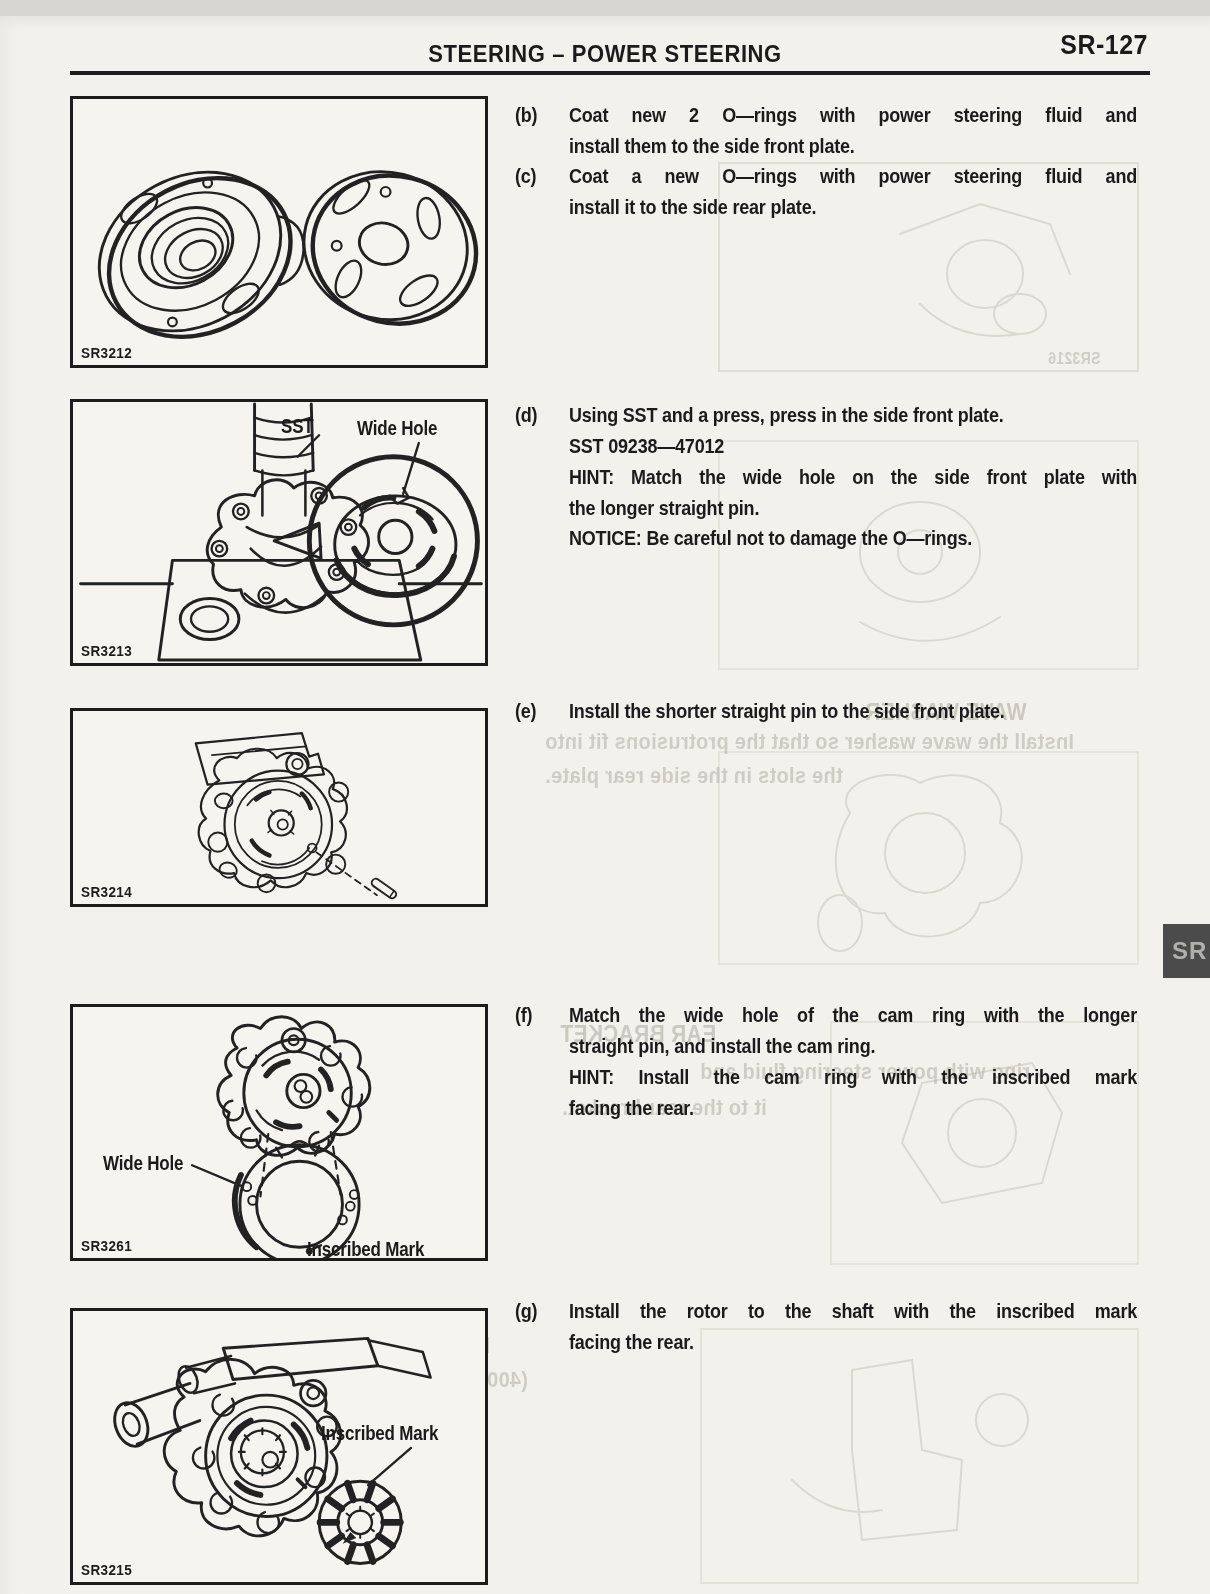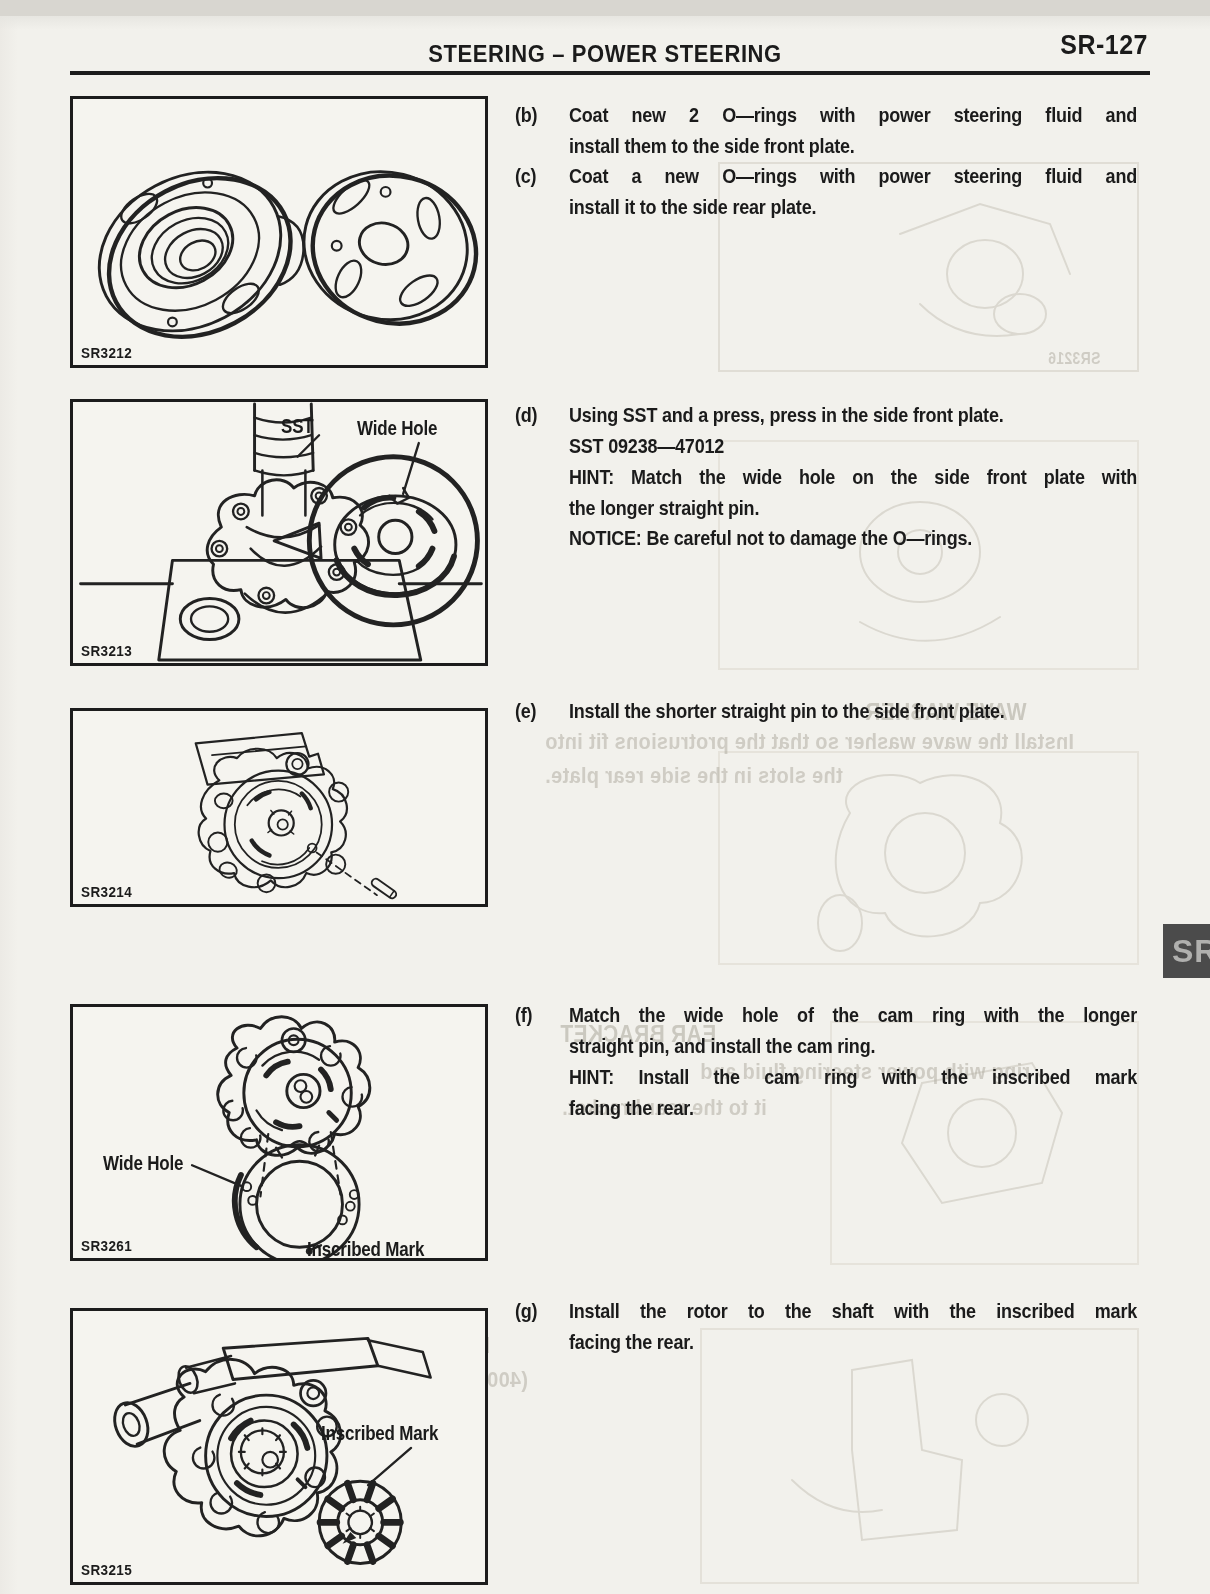--- a/index.html
+++ b/index.html
@@ -9,21 +9,21 @@
         background:linear-gradient(180deg,#e7e6e1 0,rgba(0,0,0,0) 14px),
                    linear-gradient(90deg,#eceae5 0,rgba(0,0,0,0) 18px);pointer-events:none;}
   
   .hdr-title{position:absolute;top:24px;left:0;width:1210px;text-align:center;
         font-size:22px;font-weight:bold;letter-spacing:.6px;transform:scale(1,1.12);transform-origin:50% 0;}
   .hdr-page{position:absolute;top:13px;right:62px;font-size:25px;font-weight:bold;
         letter-spacing:.5px;transform:scale(1,1.1);transform-origin:100% 0;}
   .hdr-rule{position:absolute;top:55px;left:70px;width:1080px;height:4px;background:#1c1c1c;}
   
   .tab{position:absolute;left:1163px;top:908px;width:47px;height:54px;background:#4b4b4b;
-       color:#b0b0ae;font-size:32px;font-weight:bold;line-height:54px;padding-left:9px;
+       color:#b0b0ae;font-size:24px;font-weight:bold;line-height:54px;padding-left:9px;
        box-sizing:border-box;letter-spacing:1px;}
   
   .figbox{position:absolute;left:70px;width:418px;border:3px solid #1c1c1c;background:#f5f4ef;
           box-sizing:border-box;z-index:2;padding-left:48px;}
   .figbox svg{position:absolute;inset:0;width:100%;height:100%;}
   .figlabel{position:absolute;left:8px;bottom:4px;font-weight:bold;font-size:13.5px;
             letter-spacing:.4px;transform:scale(1,1.1);transform-origin:0 100%;}
   .anno{position:absolute;font-weight:bold;font-size:17px;letter-spacing:-.2px;
         transform:scale(1,1.15);transform-origin:0 0;white-space:nowrap;}
   

